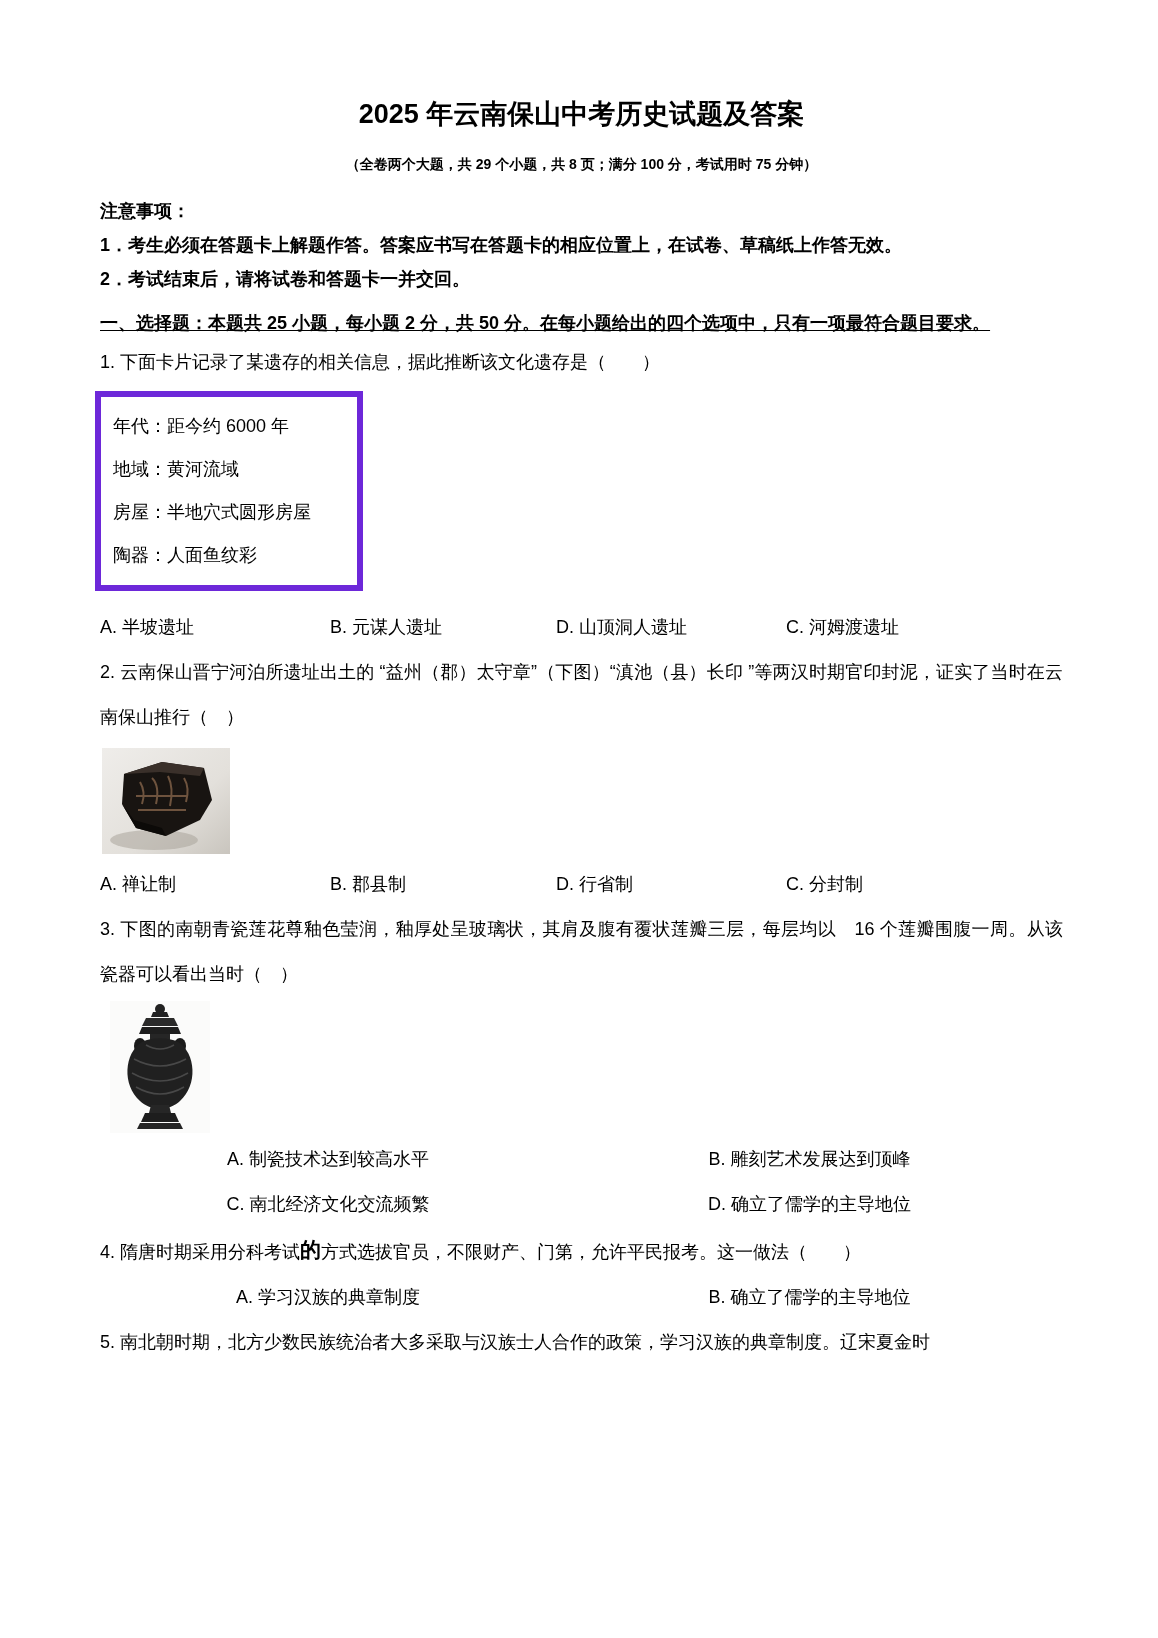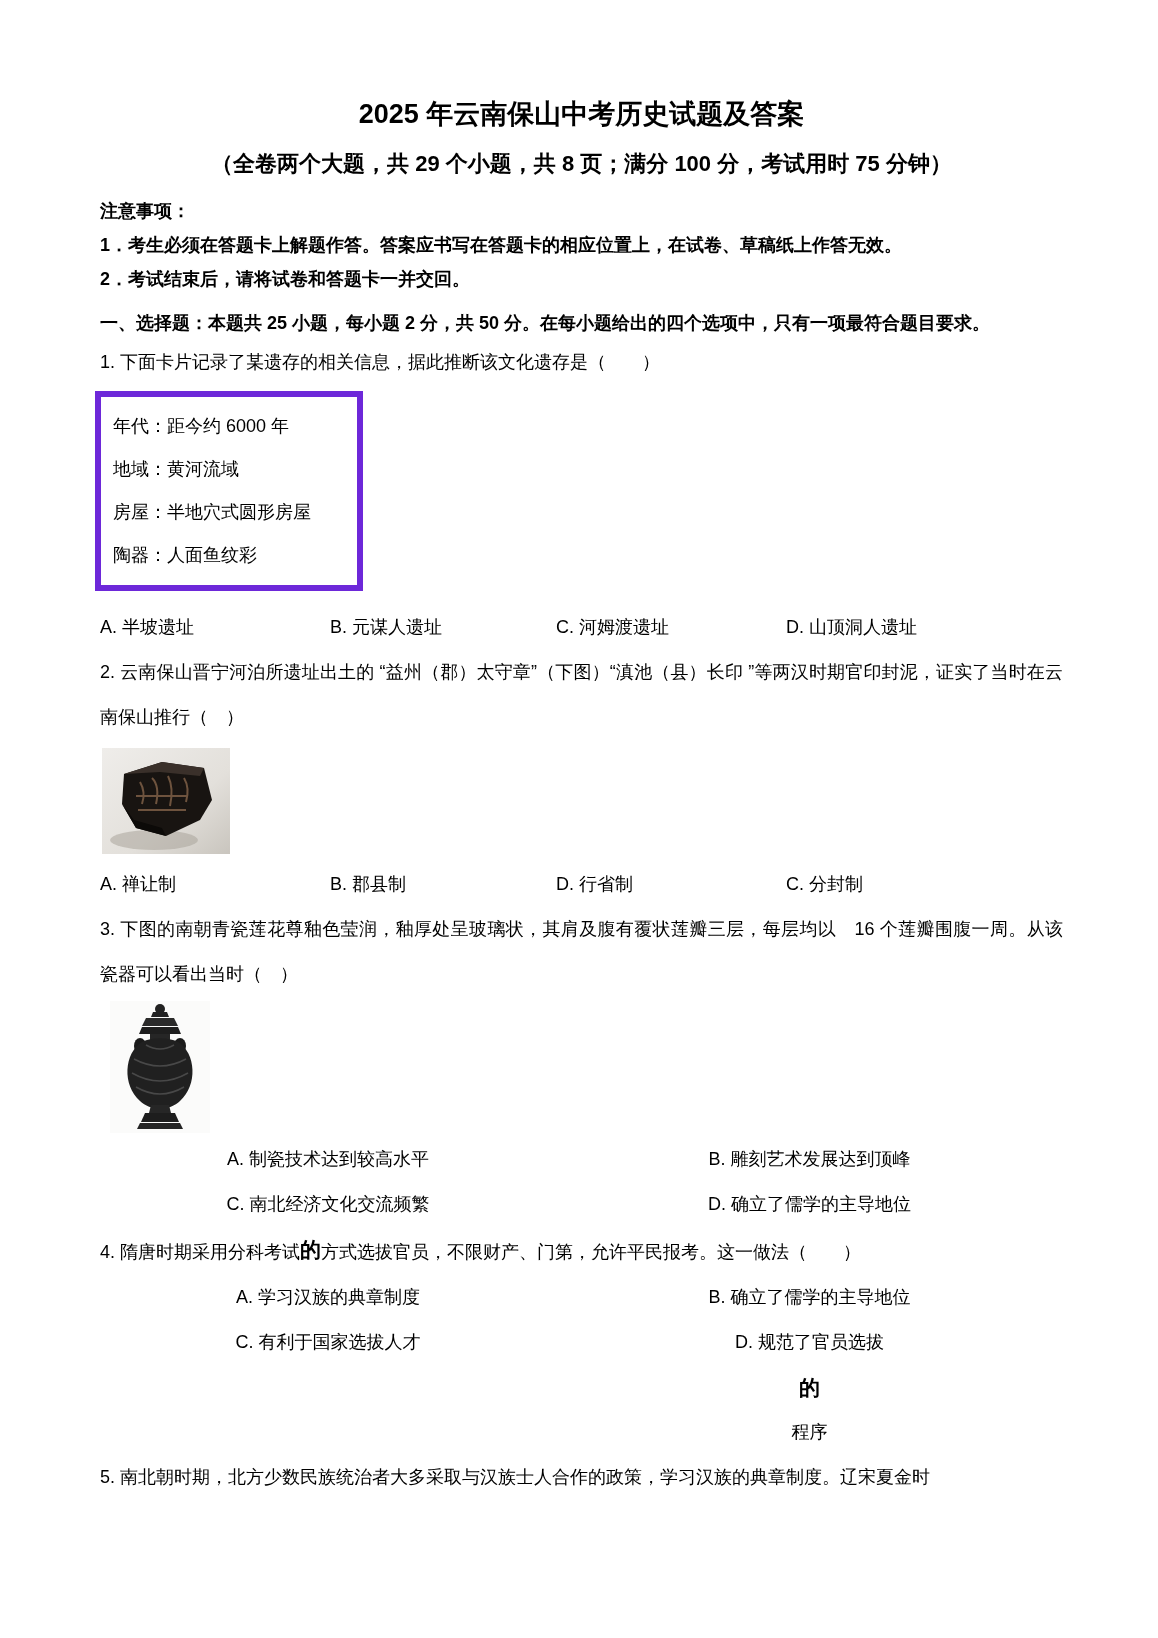--- a/index.html
+++ b/index.html
@@ -1,25 +1,25 @@
 <!DOCTYPE html>
 <html><head>
 <meta charset="utf-8">
 <style>
   * { margin:0; padding:0; box-sizing:border-box; }
   html, body { width:1158px; height:1638px; background:#ffffff; overflow:hidden; }
   body { font-family:"Liberation Sans","DejaVu Sans",sans-serif; color:#000; }
   .page { width:1158px; height:1638px; padding:0 95px 0 100px; background:#fff; }
 
   .title { font-size:27px; font-weight:700; text-align:center; padding-top:96px; line-height:36px; }
-  .subtitle { font-size:22px; font-weight:700; text-align:center; margin-top:20px; line-height:24px; }
+  .subtitle { font-size:14px; font-weight:700; text-align:center; margin-top:20px; line-height:24px; }
 
   .notice-heading { font-size:18px; font-weight:700; line-height:34px; margin-top:18px; }
   .notice { font-size:18px; font-weight:700; line-height:34px; }
-  .section { font-size:18px; font-weight:700; line-height:34px; margin-top:10px; text-align:justify; }
+  .section { font-size:18px; font-weight:700; line-height:34px; margin-top:10px; text-align:justify;text-decoration:underline; }
 
   .q-text { font-size:18px; font-weight:400; line-height:45px; text-align:justify; }
   .nojust { text-align:left; }
 
   .card { width:268px; border:6px solid #6d28d9; margin:6px 0 14px -5px; padding:8px 12px 8px 12px; }
   .card-line { font-size:18px; font-weight:400; line-height:43px; text-align:left; }
 
   .opts4 { display:grid; grid-template-columns:230px 226px 230px 1fr; text-align:left; }
   .opts2 { display:grid; grid-template-columns:456px 1fr; text-align:center; }
   .opts4 span, .opts2 span { display:block; }
@@ -48,22 +48,22 @@
   <div class="q-text">1. 下面卡片记录了某遗存的相关信息，据此推断该文化遗存是（　　）</div>
   <div class="card">
     <div class="card-line">年代：距今约 6000 年</div>
     <div class="card-line">地域：黄河流域</div>
     <div class="card-line">房屋：半地穴式圆形房屋</div>
     <div class="card-line">陶器：人面鱼纹彩</div>
   </div>
   <div class="opts4 q-text">
     <span>A. 半坡遗址</span>
     <span>B. 元谋人遗址</span>
+    <span>D. 山顶洞人遗址</span>
     <span>C. 河姆渡遗址</span>
-    <span>D. 山顶洞人遗址</span>
   </div>
 
   <div class="q-text">2. 云南保山晋宁河泊所遗址出土的 “益州（郡）太守章”（下图）“滇池（县）长印 ”等两汉时期官印封泥，证实了当时在云南保山推行（　）</div>
   <div class="photo seal">
     <svg viewBox="0 0 128 106" xmlns="http://www.w3.org/2000/svg">
       <defs>
         <linearGradient id="sealbg" x1="0" y1="0" x2="1" y2="1">
           <stop offset="0" stop-color="#efedea"></stop>
           <stop offset="0.6" stop-color="#e3e0db"></stop>
           <stop offset="1" stop-color="#c9c5be"></stop>
@@ -125,24 +125,16 @@
     <span>D. 确立了儒学的主导地位</span>
   </div>
 
   <div class="q-text nojust">
     <span>4. 隋唐时期采用分科考试</span><span class="emph">的</span><span>方式选拔官员，不限财产、门第，允许平民报考。这一做法（　　）</span>
   </div>
   <div class="opts2 q-text">
     <span>A. 学习汉族的典章制度</span>
     <span>B. 确立了儒学的主导地位</span>
   </div>
-  <div class="opts2 q-text">
-    <span>C. 有利于国家选拔人才</span>
-    <span>
-        <span>D. 规范了官员选拔</span>
-        <span class="emph">的</span>
-        <span>程序</span>
-      </span>
-  </div>
 
   <div class="q-text">5. 南北朝时期，北方少数民族统治者大多采取与汉族士人合作的政策，学习汉族的典章制度。辽宋夏金时</div>
 
 </div>
 
 </body></html>

